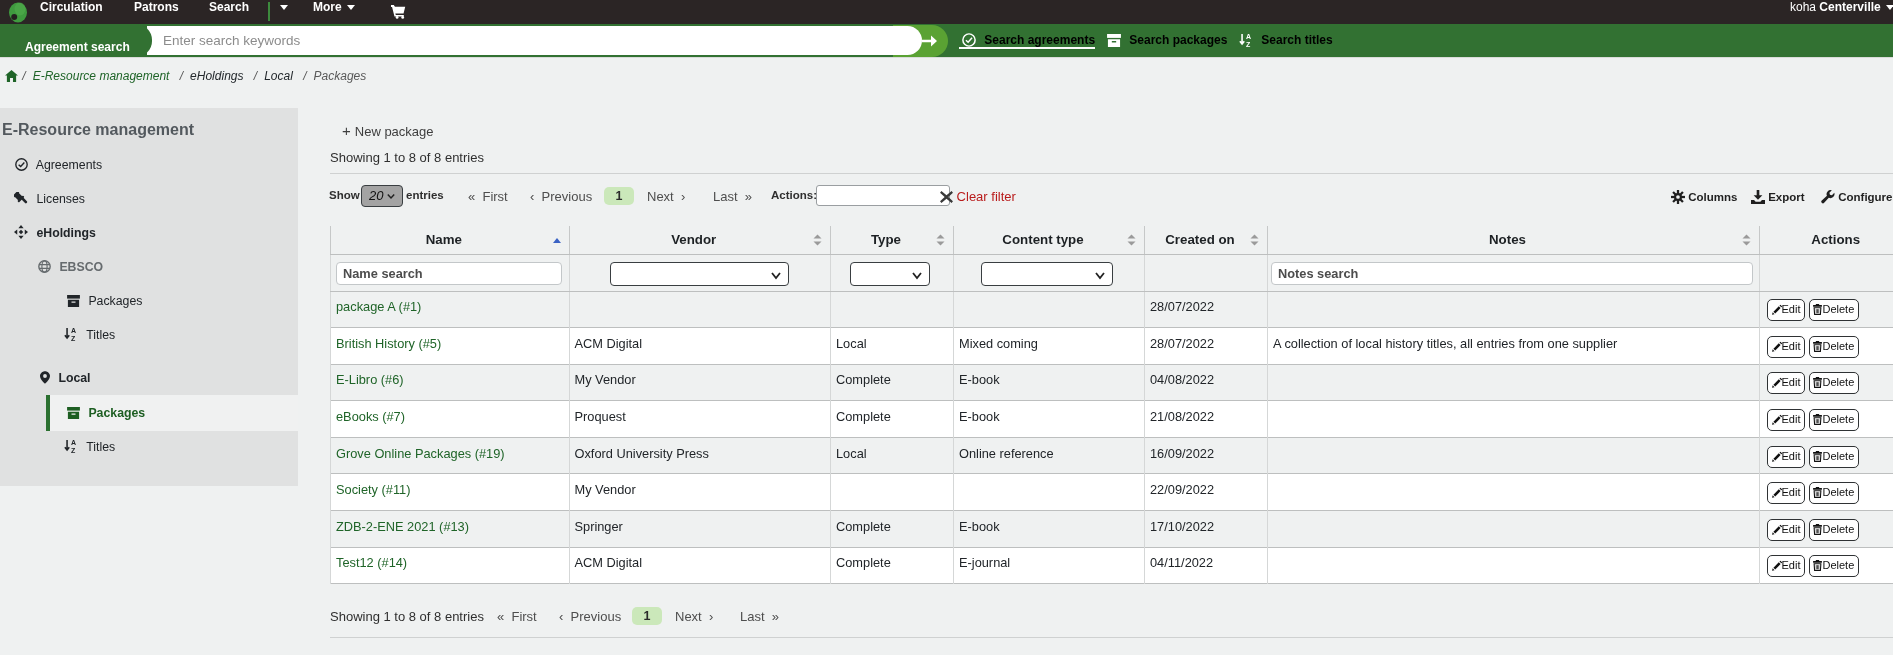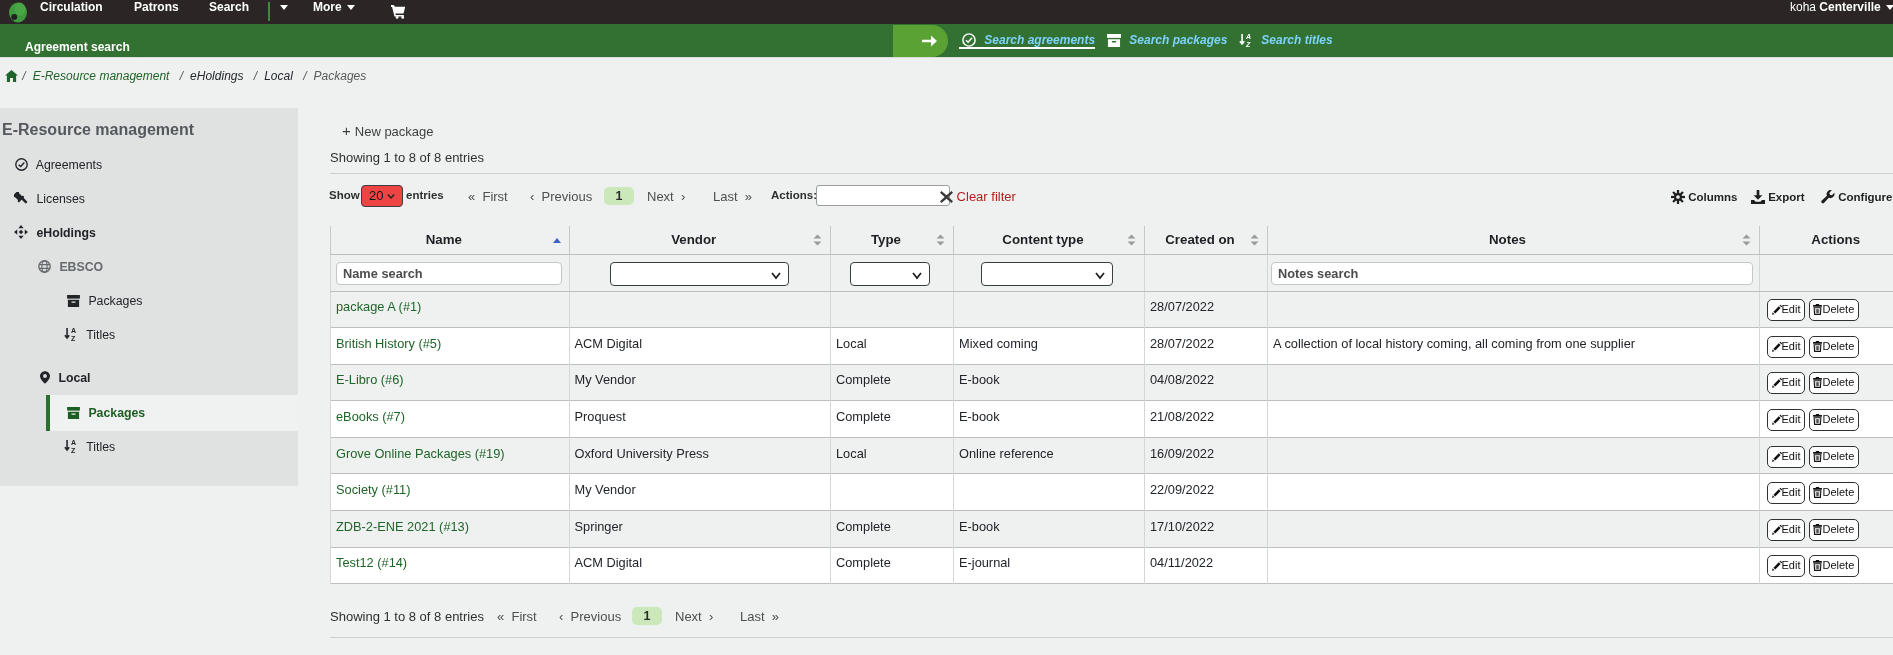--- a/index.html
+++ b/index.html
@@ -14,21 +14,21 @@
 #topbar .sep { position:absolute; left:268px; top:2px; width:1.5px; height:19px; background:#3d8a3d; }
 .caret-down { display:inline-block; width:0; height:0; border-left:4.5px solid transparent; border-right:4.5px solid transparent; border-top:5px solid #fff; vertical-align:middle; margin-left:5px; }
 
 
 #searchbar { position:absolute; left:0; top:24px; width:1893px; height:34px; background:#327132; border-bottom:1px solid #d9dcd9; box-sizing:border-box; }
 #sb-btn { position:absolute; left:893px; top:0.5px; width:55px; height:32px; background:#5aa233; border-radius:0 16px 16px 0; }
 #sb-input { position:absolute; left:147px; top:2px; width:775px; height:29px; background:#fff; border-radius:0 15px 15px 0; }
 #sb-input .ph { position:absolute; left:16px; top:0; line-height:29px; color:#8c8c8c; font-size:13.5px; }
 #sb-label { position:absolute; left:0; top:0; width:152px; height:33px; background:#327132; border-radius:0 16px 16px 0; }
 #sb-label span { position:absolute; left:25px; top:7px; line-height:32px; color:#fff; font-weight:bold; font-size:12px; }
-.sb-tab { position:absolute; top:0; height:33px; line-height:32px; color:#7dd3fc; font-weight:bold; font-size:12px; white-space:nowrap;font-style:italic; }
+.sb-tab { position:absolute; top:0; height:33px; line-height:32px; color:#000000; font-weight:bold; font-size:12px; white-space:nowrap; }
 .sb-tab svg { vertical-align:-2.5px; margin-right:5px; }
 #tab1-underline { position:absolute; left:959px; top:22.5px; width:136px; height:2px; background:#fff; }
 
 
 #breadcrumb { position:absolute; left:5px; top:69px; height:14px; font-size:12px; font-style:italic; color:#4a4a4a; white-space:nowrap; }
 #breadcrumb .sl { font-style:italic; color:#555; }
 #breadcrumb a { text-decoration:none; }
 
 
 #sidebar { position:absolute; left:0; top:108px; width:298px; height:378px; background:#e0e1e1; }
@@ -43,21 +43,21 @@
 #showing1 { position:absolute; left:330px; top:149.5px; font-size:13px; color:#2f2f2f; }
 #hr1 { position:absolute; left:330px; top:173px; width:1563px; height:1px; background:#cfd1d1; }
 #hr2 { position:absolute; left:330px; top:637px; width:1563px; height:1px; background:#cfd1d1; }
 #showing2 { position:absolute; left:330px; top:609px; font-size:13px; color:#2f2f2f; }
 
 .pgtxt { position:absolute; top:189px; font-size:13px; color:#4e4e4e; white-space:nowrap; }
 .pgtxt2 { position:absolute; top:609px; font-size:13px; color:#4e4e4e; white-space:nowrap; }
 .pg1 { background:#cbe8ba; border-radius:5px; text-align:center; color:#2b2b2b; font-weight:bold; font-size:12.5px; }
 .boldlbl { font-weight:bold; color:#2f2f2f; font-size:11.5px; }
 
-.fakeselect { position:absolute; background:#ef4444; border:1.5px solid #393e41; border-radius:4px; }
+.fakeselect { position:absolute; background:#a3a3a3; border:1.5px solid #393e41; border-radius:4px;font-style:italic; }
 .fakeselect .chev { position:absolute; right:7px; top:50%; margin-top:-4px; width:8px; height:8px; }
 .fakeinput { position:absolute; background:#fff; border:1px solid #9a9ea1; border-radius:3px; }
 
 .toolbtn { position:absolute; top:190px; font-size:11.5px; font-weight:bold; color:#1f1f1f; white-space:nowrap; }
 .toolbtn svg { vertical-align:-3px; }
 
 
 #tbl { position:absolute; left:330px; top:226px; width:1581px; border-collapse:collapse; table-layout:fixed; font-size:12.8px; }
 #tbl th { font-weight:bold; font-size:13.3px; color:#1d2124; text-align:center; position:relative; height:28px; border-left:1px solid #c6c8c8; border-bottom:1px solid #bdbfbf; padding:0 12px 0 0;margin-top:36px; }
 #tbl th.act { padding:0; }
@@ -100,20 +100,23 @@
   </svg>
   <span class="navlink" style="left:1790px; font-weight:normal">koha <b>Centerville</b><span class="caret-down"></span></span>
 </div>
 
 <div id="searchbar">
   <div id="sb-btn">
     <svg style="position:absolute;left:29px;top:9px" width="15" height="14" viewBox="0 0 15 14">
       <path d="M0 5.7 h9 v-4.2 l6 5.5 -6 5.5 v-4.2 h-9 z" fill="#fff"></path>
     </svg>
   </div>
+  <div id="sb-input">
+      <span class="ph">Enter search keywords</span>
+    </div>
   <div id="sb-label">
       <span>Agreement search</span>
     </div>
 
   <span class="sb-tab" style="left:962px">
     <svg width="14" height="14" viewBox="0 0 16 16">
         <circle cx="8" cy="8" r="7" fill="none" stroke="#fff" stroke-width="1.7"></circle>
         <path d="M4.5 8.2 L7 10.5 L11.5 5.5" fill="none" stroke="#fff" stroke-width="1.7"></path>
       </svg>
     Search agreements</span>
@@ -340,21 +343,21 @@
               <path d="M1.4 5.2 h9.2 l-0.65 9 H2.05 Z" fill="none" stroke="#111" stroke-width="1.5"></path>
               <path d="M4.3 7 v5.5 M6 7 v5.5 M7.7 7 v5.5" stroke="#111" stroke-width="1"></path>
             </svg>Delete</span></td>
   </tr>
   <tr class="data even">
     <td><a>British History (#5)</a></td>
         <td>ACM Digital</td>
         <td>Local</td>
         <td>Mixed coming</td>
     <td>28/07/2022</td>
-        <td>A collection of local history coming, all coming from one supplier</td>
+        <td>A collection of local history titles, all entries from one supplier</td>
     <td class="act"><span class="btn"><svg width="10" height="11" viewBox="0 0 14 15">
               <path d="M0 15 L1 11.5 L3.5 14 Z M2 10.5 L9.5 3 L12 5.5 L4.5 13 Z M10.5 2 L11.8 0.7 L14.3 3.2 L13 4.5 Z" fill="#111"></path>
             </svg>Edit</span><span class="btn" style="margin-left:4px"><svg width="9" height="11" viewBox="0 0 12 15">
               <path d="M4 0 h4 l0.6 1.4 H12 v2.2 H0 V1.4 h3.4 Z" fill="#111"></path>
               <path d="M1.4 5.2 h9.2 l-0.65 9 H2.05 Z" fill="none" stroke="#111" stroke-width="1.5"></path>
               <path d="M4.3 7 v5.5 M6 7 v5.5 M7.7 7 v5.5" stroke="#111" stroke-width="1"></path>
             </svg>Delete</span></td>
   </tr>
   <tr class="data odd">
     <td><a>E-Libro (#6)</a></td>

